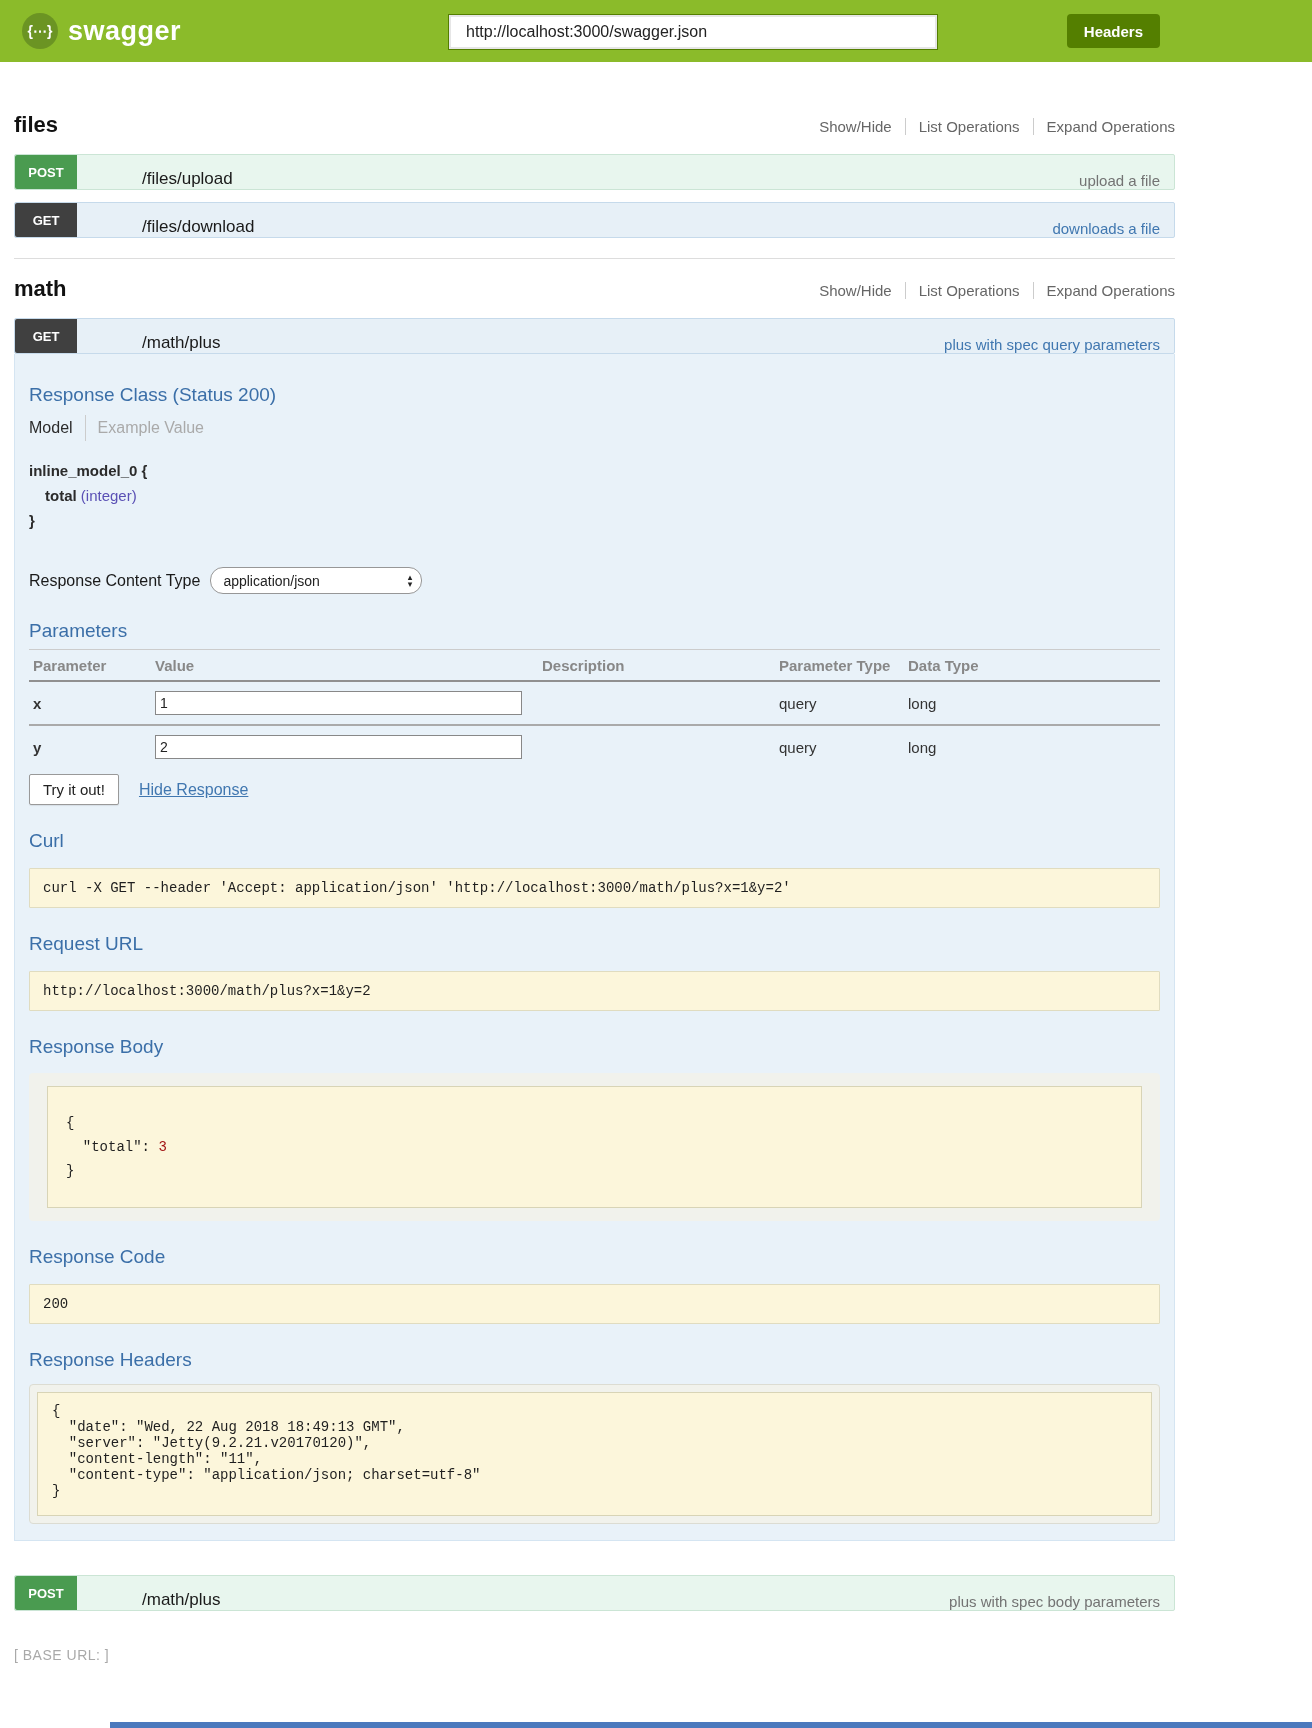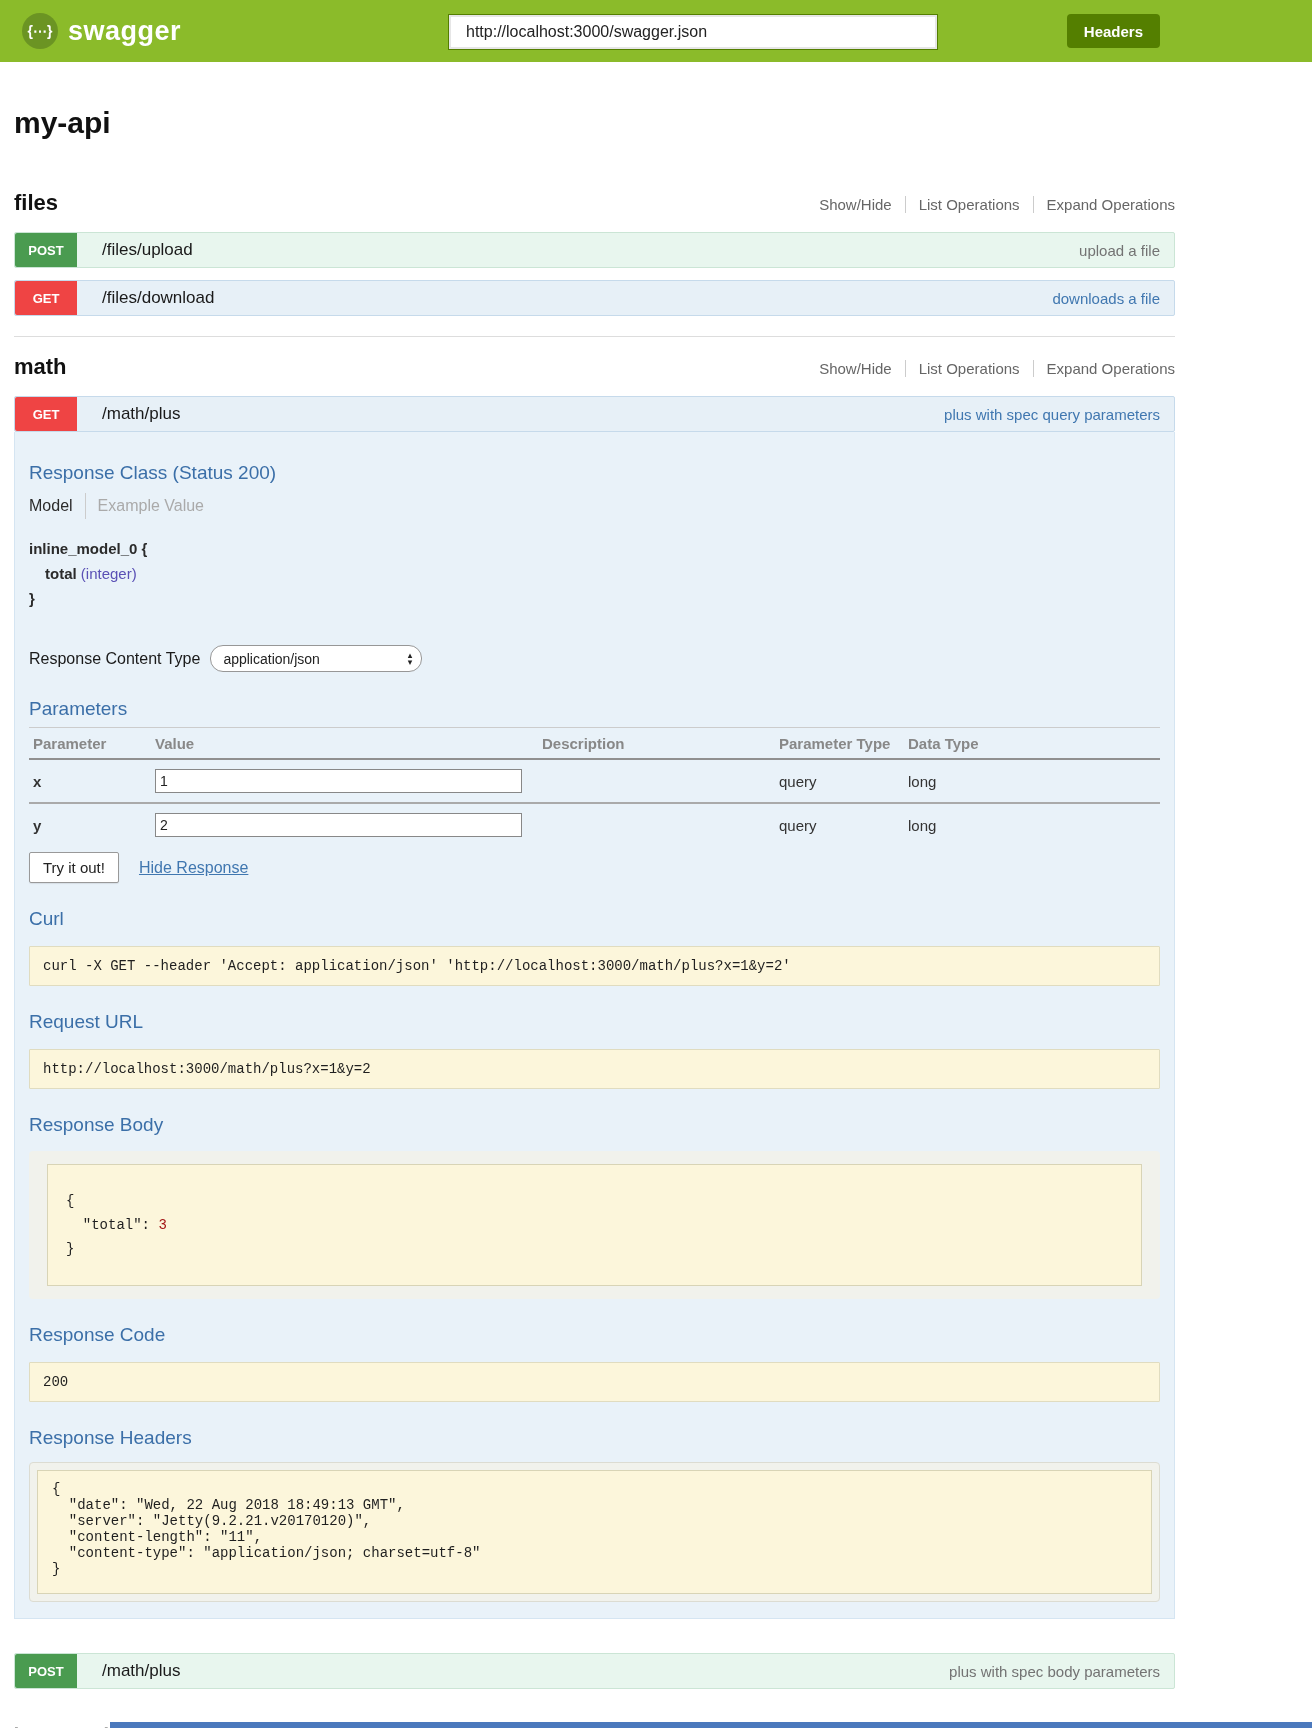--- a/index.html
+++ b/index.html
@@ -27,29 +27,29 @@
   .section-title { font-size:22px; font-weight:bold; color:#111; }
   .section-links { font-size:15px; color:#666; display:flex; }
   .section-links .slink { color:#666; cursor:pointer; }
   .section-links .slink + .slink { border-left:1px solid #ccc; padding-left:13px; margin-left:13px; }
 
   .files-head { margin-top:50px; }
   .divider { border:none; border-top:1px solid #ddd; margin-top:20px; }
   .math-head { margin-top:17px; }
 
   
-  .op-row { display:flex; align-items:center; height:36px; border:1px solid; border-radius:2px; cursor:pointer; }
+  .op-row { display:flex; align-items:flex-end; height:36px; border:1px solid; border-radius:2px; cursor:pointer;gap:40px; }
   .op-row.first { margin-top:16px; }
   .op-row.next { margin-top:12px; }
   .post-row { background:#e8f6ee; border-color:#cbe5d5; }
   .get-row  { background:#e7f0f7; border-color:#c6daeb; }
   .method-badge { width:62px; align-self:stretch; display:flex; align-items:center; justify-content:center;
                   color:#fff; font-weight:bold; font-size:13px; border-radius:2px 0 0 2px; }
   .post-badge { background:#4a9b50; }
-  .get-badge  { background:#ef4444; }
+  .get-badge  { background:#404040; }
   .op-path { margin-left:25px; font-size:17px; color:#1a1a1a; }
   .op-summary { margin-left:auto; margin-right:14px; font-size:15px; }
   .post-row .op-summary { color:#737373; }
   .get-row  .op-summary { color:#4077b0; }
 
   
   .panel { background:#e9f2f9; border:1px solid #d5e5f2; border-top:none; padding:0 14px 16px 14px; }
   .h-blue { color:#3b6fa8; font-size:19px; }
   .rc-title { padding-top:30px; }
   .tabs { display:flex; align-items:center; margin-top:9px; font-size:16px; }
@@ -115,21 +115,20 @@
   <div class="logo">
     <span class="logo-circle">{⋯}</span>
     <span class="logo-text">swagger</span>
   </div>
   <input class="url-input" value="http://localhost:3000/swagger.json" style="">
   <button class="explore-btn">Headers</button>
 </div>
 
 <div class="container">
 
-  <h1 class="api-title">my-api</h1>
 
   <div class="section-head files-head">
     <span class="section-title">files</span>
     <span class="section-links">
       <span class="slink">Show/Hide</span>
       <span class="slink">List Operations</span>
       <span class="slink">Expand Operations</span>
     </span>
   </div>
 

